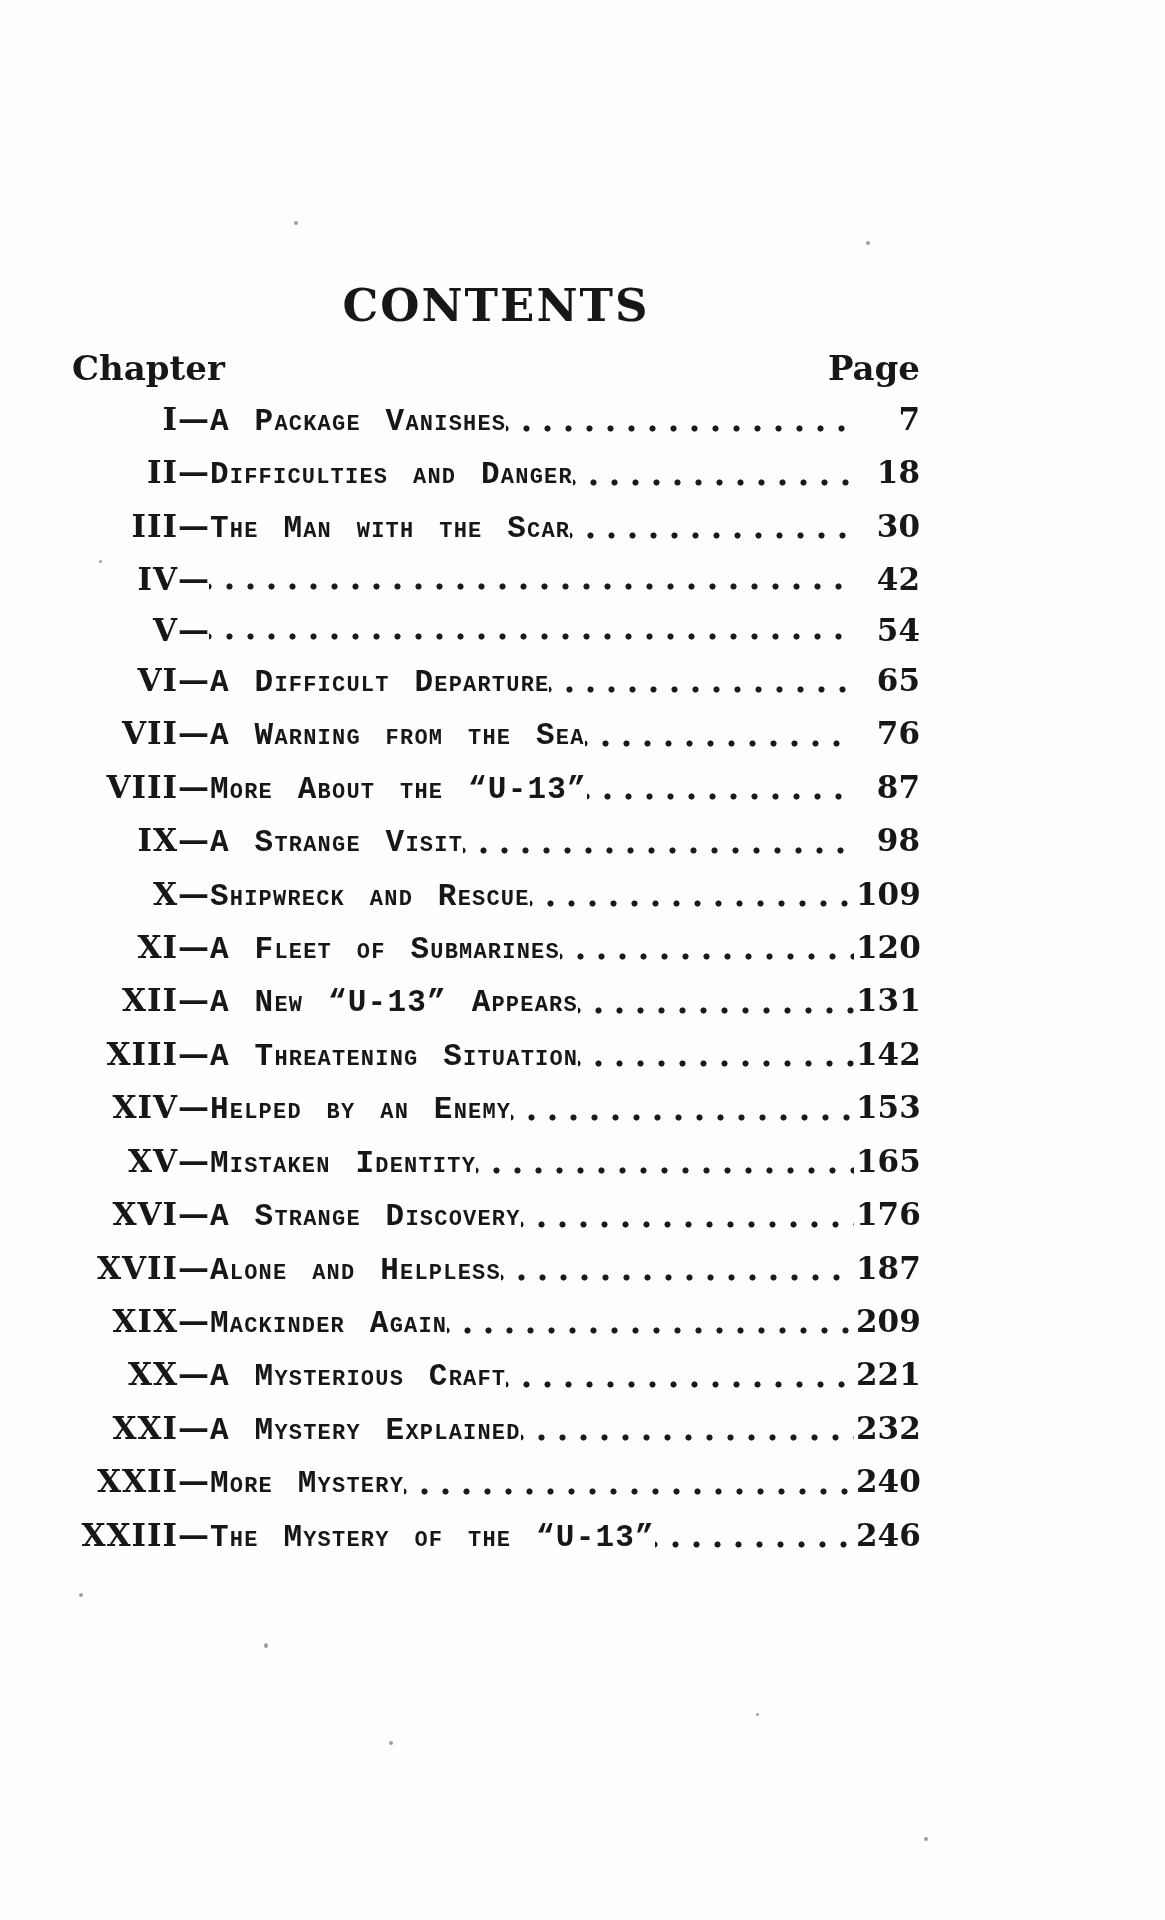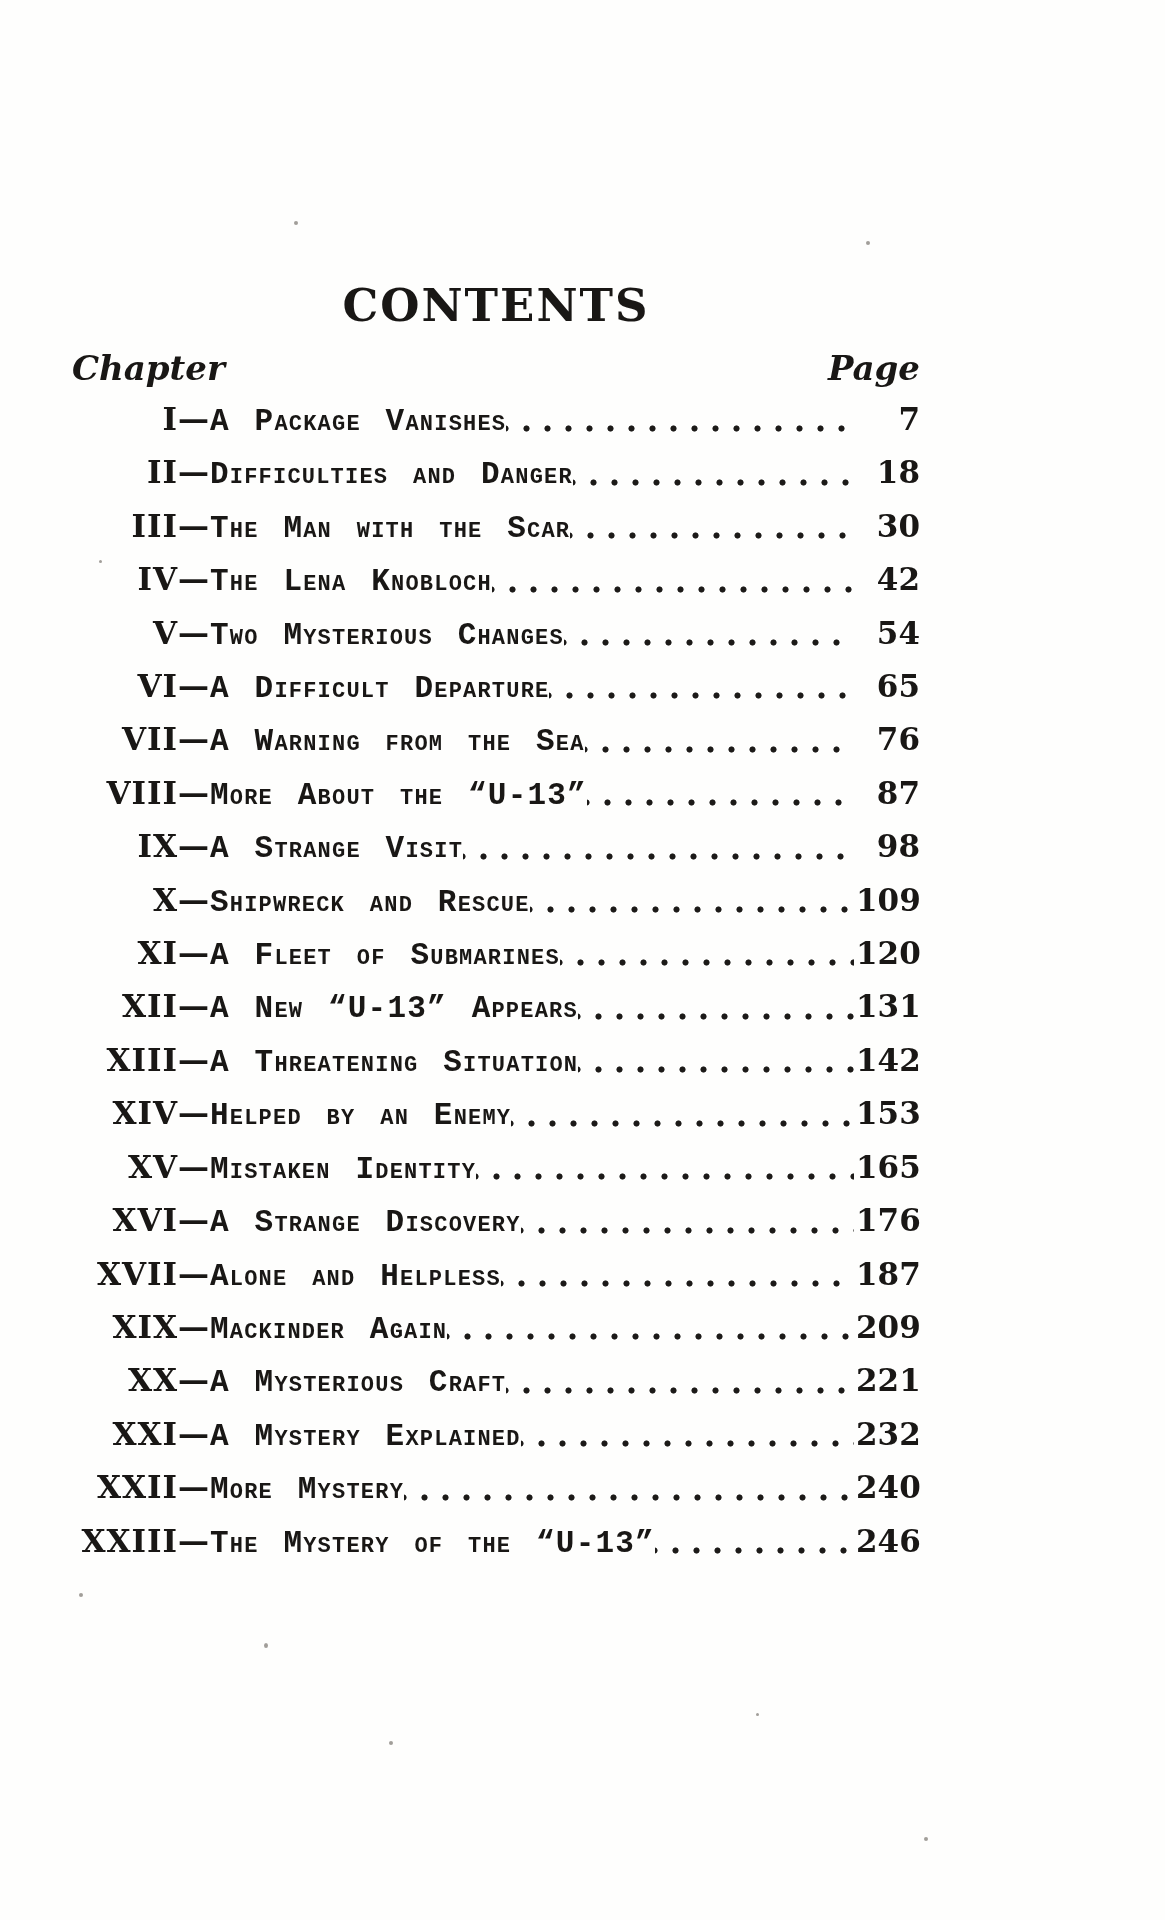--- a/index.html
+++ b/index.html
@@ -21,21 +21,21 @@
   .toc-title {
     margin-top:283px;
     text-align:center;
     font-size:45px; line-height:46px;
     font-weight:700;
     letter-spacing:2px;
   }
   .labels-row {
     display:flex; justify-content:space-between; align-items:baseline;
     margin-top:21px;
-    font-style:italic; font-weight:700;
+    font-weight:700;
     font-size:34px; line-height:37px;text-align:right;
   }
   .entries { margin-top:7px; }
   .toc-row {
     display:flex; align-items:baseline;
     font-size:31px; line-height:50.4px;
     font-weight:700;
     white-space:nowrap;
   }
   .num-cell {
@@ -95,27 +95,25 @@
           <span class="page-num">18</span>
         </div>
       <div class="toc-row">
           <span class="num-cell"><span>III</span><span class="rn-dash">—</span></span>
           <span class="chap-title">The Man with the Scar</span>
           <span class="dot-leader"></span>
           <span class="page-num">30</span>
         </div>
       <div class="toc-row">
           <span class="num-cell"><span>IV</span><span class="rn-dash">—</span></span>
-          <span class="chap-title">The Lena Knobloch</span>
           <span class="dot-leader"></span>
           <span class="page-num">42</span>
         </div>
       <div class="toc-row">
           <span class="num-cell"><span>V</span><span class="rn-dash">—</span></span>
-          <span class="chap-title">Two Mysterious Changes</span>
           <span class="dot-leader"></span>
           <span class="page-num">54</span>
         </div>
       <div class="toc-row">
           <span class="num-cell"><span>VI</span><span class="rn-dash">—</span></span>
           <span class="chap-title">A Difficult Departure</span>
           <span class="dot-leader"></span>
           <span class="page-num">65</span>
         </div>
       <div class="toc-row">

